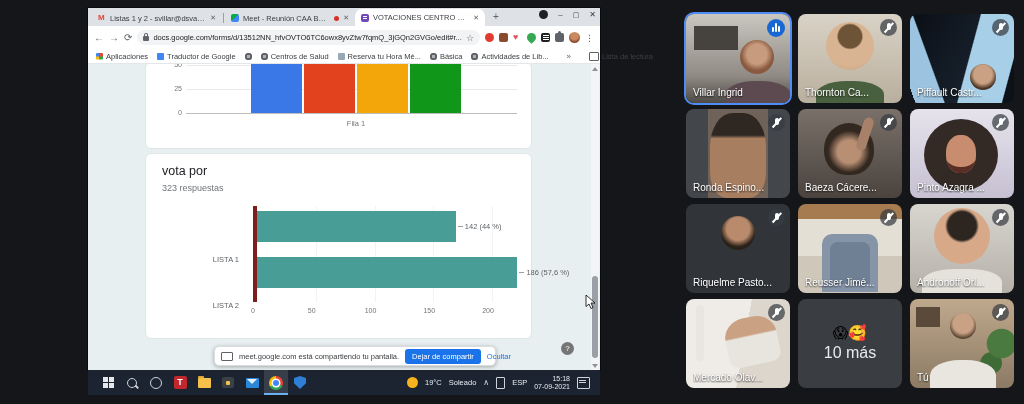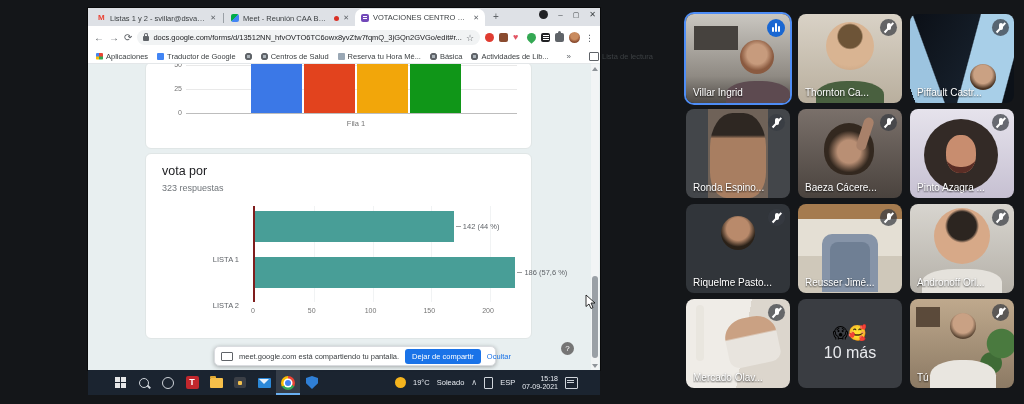--- a/index.html
+++ b/index.html
@@ -75,21 +75,21 @@
   .c1plot{position:absolute;left:0;top:0;width:100%;height:62px;}
   .gl{position:absolute;left:40px;right:14px;height:1px;background:#e9e9e9;}
   .gl.axis{background:#bdbdbd;}
   .ytick{position:absolute;left:18px;width:18px;text-align:right;font-size:7px;color:#757575;transform:translateY(-4px);}
   .vbar{position:absolute;top:0;height:50px;width:51px;}
   .xlabel{position:absolute;left:105px;width:210px;top:56px;text-align:center;font-size:7.5px;color:#757575;}
 
   
   .c2title{position:absolute;left:16px;top:10px;font-size:12.5px;color:#202124;}
   .c2sub{position:absolute;left:16px;top:29px;font-size:9px;color:#70757a;}
-  .c2plot{position:absolute;left:107px;top:52px;width:235px;height:96px;border-left:2px solid #7f1d1d;}
+  .c2plot{position:absolute;left:107px;top:52px;width:235px;height:96px;border-left:4px solid #7f1d1d;}
   .vgrid{position:absolute;top:0;bottom:0;width:1px;background:#f1f3f4;}
   .hrow{position:absolute;left:0;right:-45px;display:flex;align-items:center;height:31px;}
   .hrow1{top:5px;} .hrow2{top:51px;}
   .hbar{height:31px;flex:0 0 auto;}
   .hval{font-size:7.5px;color:#5f6368;margin-left:2px;white-space:nowrap;display:flex;align-items:center;gap:2px;}
   .hval::before{content:"";display:inline-block;width:5px;height:1px;background:#9e9e9e;}
   .cat{position:absolute;right:292px;width:80px;text-align:right;font-size:7.5px;color:#5f6368;}
   .cat1{top:101px;} .cat2{top:147px;}
   .xticks{position:absolute;left:107px;top:153px;width:235px;height:10px;}
   .xt{position:absolute;transform:translateX(-50%);font-size:7px;color:#757575;}
@@ -107,21 +107,21 @@
 
   
   .sharebar{position:absolute;left:126px;top:338px;width:282px;height:20px;background:#fff;border:1px solid #dadce0;border-radius:5px;
      box-shadow:0 1px 4px rgba(0,0,0,.3);display:flex;align-items:center;gap:6px;padding:0 6px;box-sizing:border-box;z-index:5;}
   .scrn{width:10px;height:7px;border:1px solid #5f6368;border-radius:1px;flex:0 0 auto;}
   .share-msg{font-size:7.5px;color:#3c4043;white-space:nowrap;}
   .share-btn{background:#1a73e8;color:#fff;font-size:7.5px;border:none;border-radius:3px;padding:3px 7px;white-space:nowrap;}
   .share-hide{color:#1a73e8;font-size:7.5px;white-space:nowrap;}
 
   
-  .taskbar{position:absolute;left:0;top:362px;width:512px;height:25px;background:#1b2430;display:flex;align-items:center;padding:0 20px;box-sizing:border-box;gap:0;}
+  .taskbar{position:absolute;left:0;top:362px;width:512px;height:25px;background:#1b2430;display:flex;align-items:center;padding:0 8px;box-sizing:border-box;gap:0;}
   .tbi{width:24px;height:25px;display:flex;align-items:center;justify-content:center;flex:0 0 auto;position:relative;}
   .tbi.active-app{background:rgba(255,255,255,.12);box-shadow:inset 0 -2px 0 #6ab0f3;}
   .win-logo{width:11px;height:11px;background:linear-gradient(#e6e7e8,#e6e7e8) 0 0/5px 5px no-repeat,linear-gradient(#e6e7e8,#e6e7e8) 6px 0/5px 5px no-repeat,linear-gradient(#e6e7e8,#e6e7e8) 0 6px/5px 5px no-repeat,linear-gradient(#e6e7e8,#e6e7e8) 6px 6px/5px 5px no-repeat;}
   .searchic{width:8px;height:8px;border:1.5px solid #cfd4da;border-radius:50%;position:relative;}
   .searchic::after{content:"";position:absolute;left:7px;top:7px;width:4px;height:1.5px;background:#cfd4da;transform:rotate(45deg);}
   .cortana{width:10px;height:10px;border:1.5px solid #cfd4da;border-radius:50%;}
   .ttile{width:13px;height:13px;background:#c1272d;border-radius:2px;color:#fff;font-size:9px;font-weight:bold;text-align:center;line-height:13px;}
   .ttile::before{content:"T";}
   .folder{width:13px;height:10px;background:#f7c04a;border-radius:1px;position:relative;}
   .folder::before{content:"";position:absolute;left:0;top:-2px;width:6px;height:2px;background:#e0a832;border-radius:1px 1px 0 0;}

